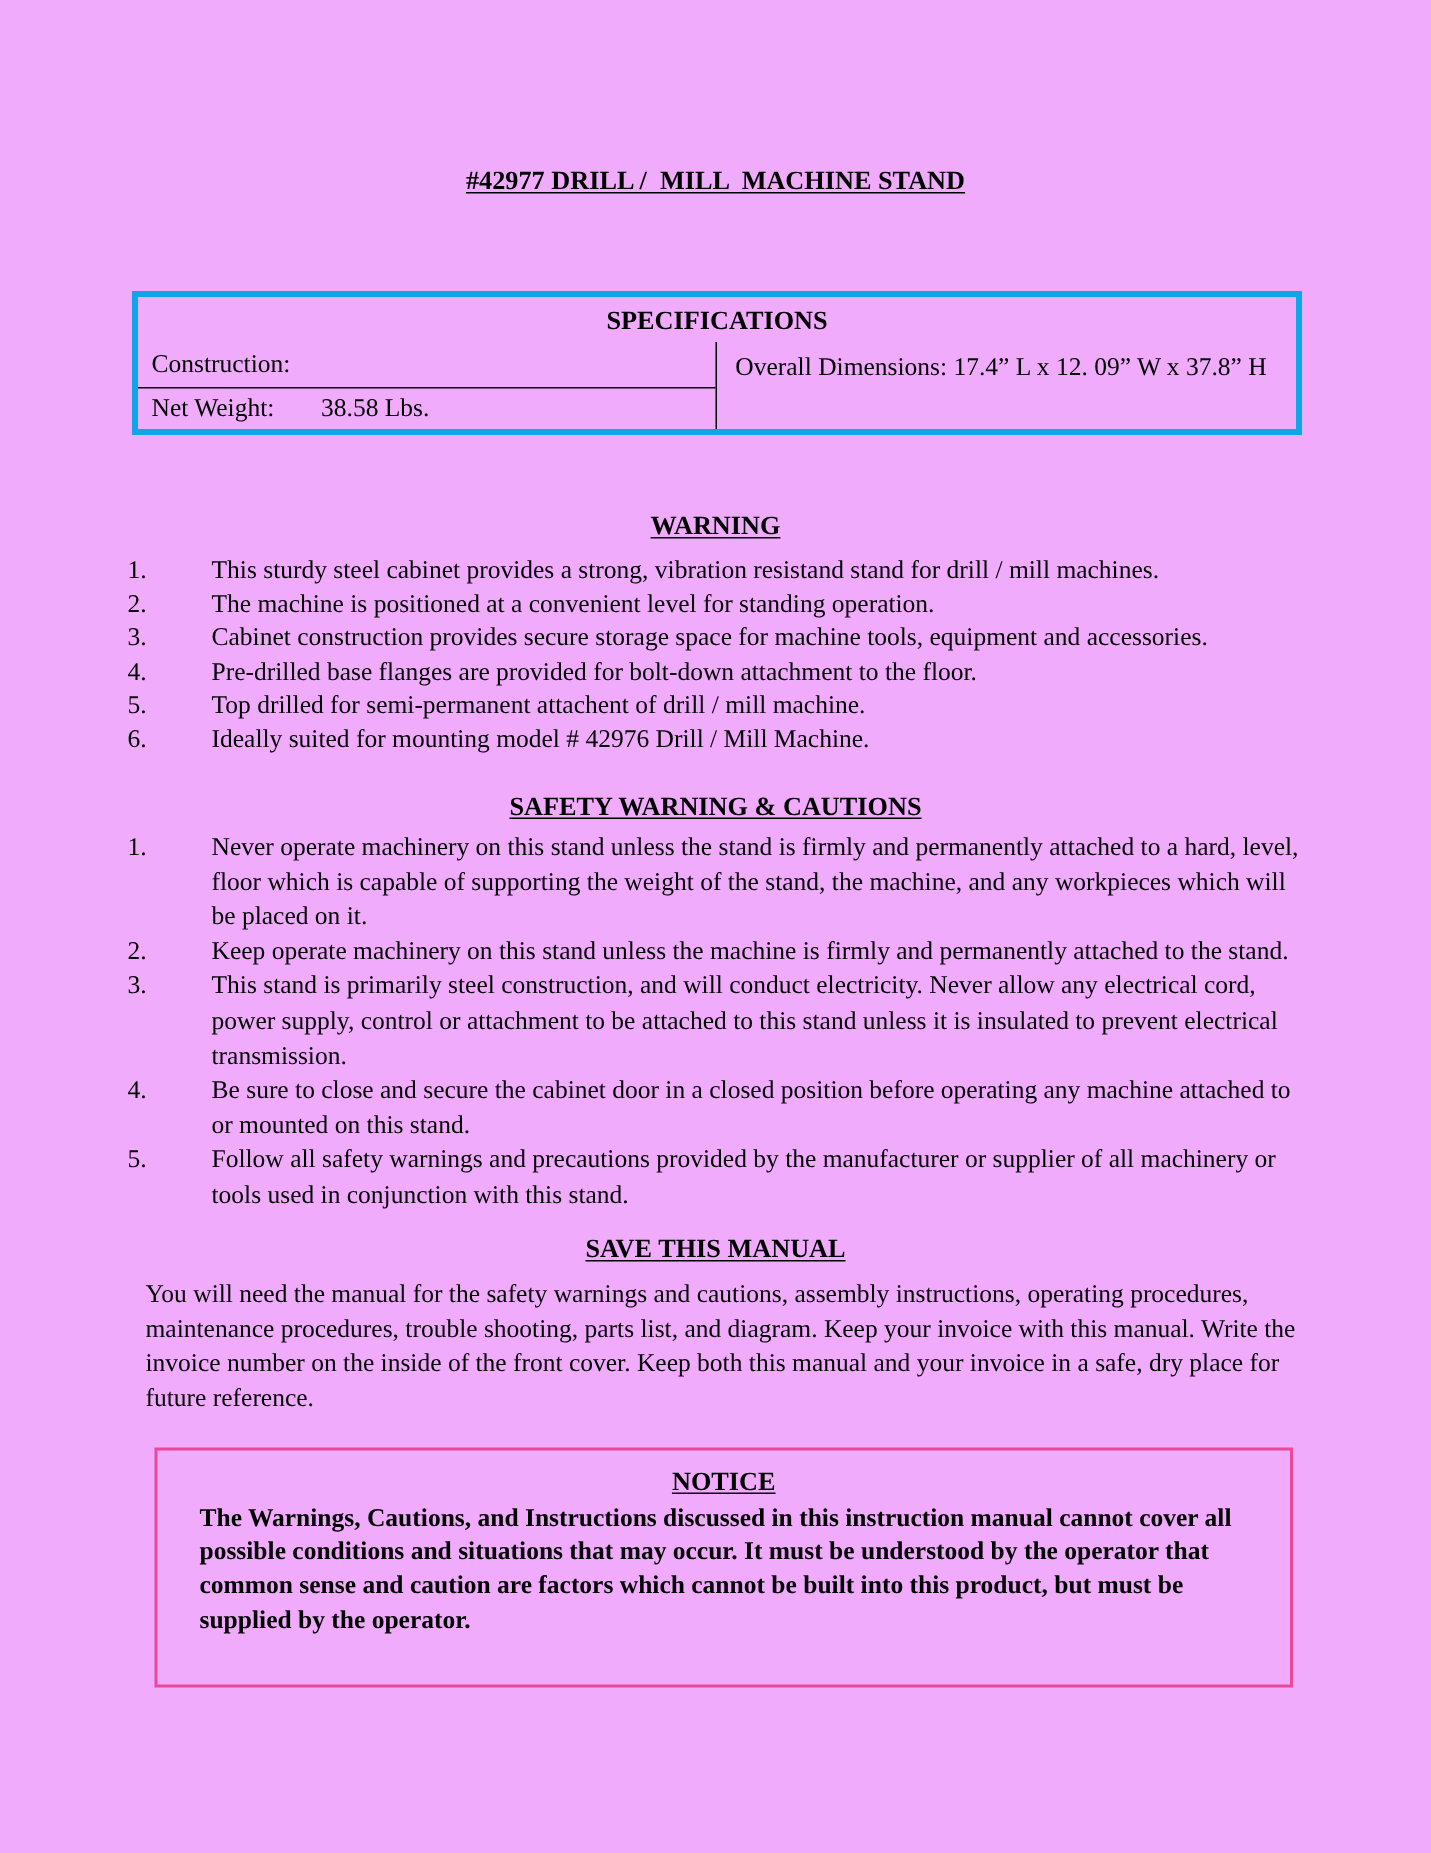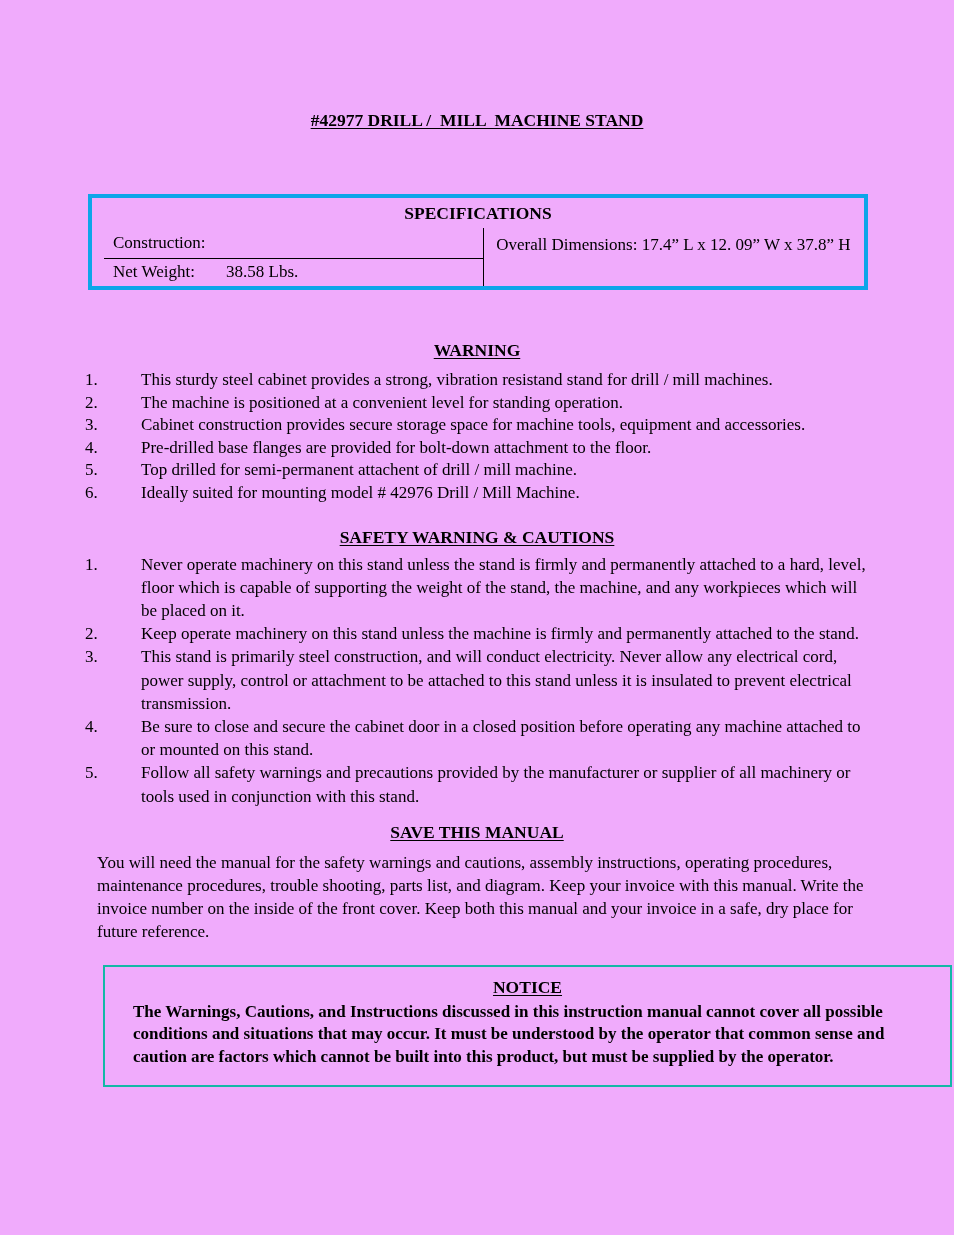--- a/index.html
+++ b/index.html
@@ -31,21 +31,21 @@
     border: 4px solid #0ea5e9;
   }
   .spec-header {
     text-align: center;
     font-weight: bold;
     height: 30px;
     padding-top: 5px;
     font-size: 17.5px;
   }
   .spec-header span { text-decoration: none; }
-  .spec-body { display: flex; padding-left: 12px; }
+  .spec-body { display: flex; }
   .spec-left { width: 49.9%; display: flex; flex-direction: column; }
   .spec-right {
     flex: 1;
     border-left: 1.5px solid #000;
     padding: 5px 8px 0 12px;
     line-height: 23px;
   }
   .spec-construction {
     display: flex;
     padding: 1px 0 2px 9px;
@@ -80,23 +80,23 @@
 
   
   .save-paragraph {
     margin: 8px 84px 0 97px;
     line-height: 23px;
   }
 
   
   .notice-box {
     margin: 22px 0 0 103px;
-    width: 849px;
-    border: 2px solid #14b8a6;
-    padding-bottom: 16px;
+    width: 759px;
+    border: 2px solid #ec4899;
+    padding-bottom: 32px;
   }
   .notice-heading {
     text-align: center;
     font-weight: bold;
     font-size: 17.5px;
     padding-top: 10px;
     line-height: 21px;
   }
   .notice-heading span { text-decoration: underline; text-underline-offset: 2px; }
   .notice-body {

